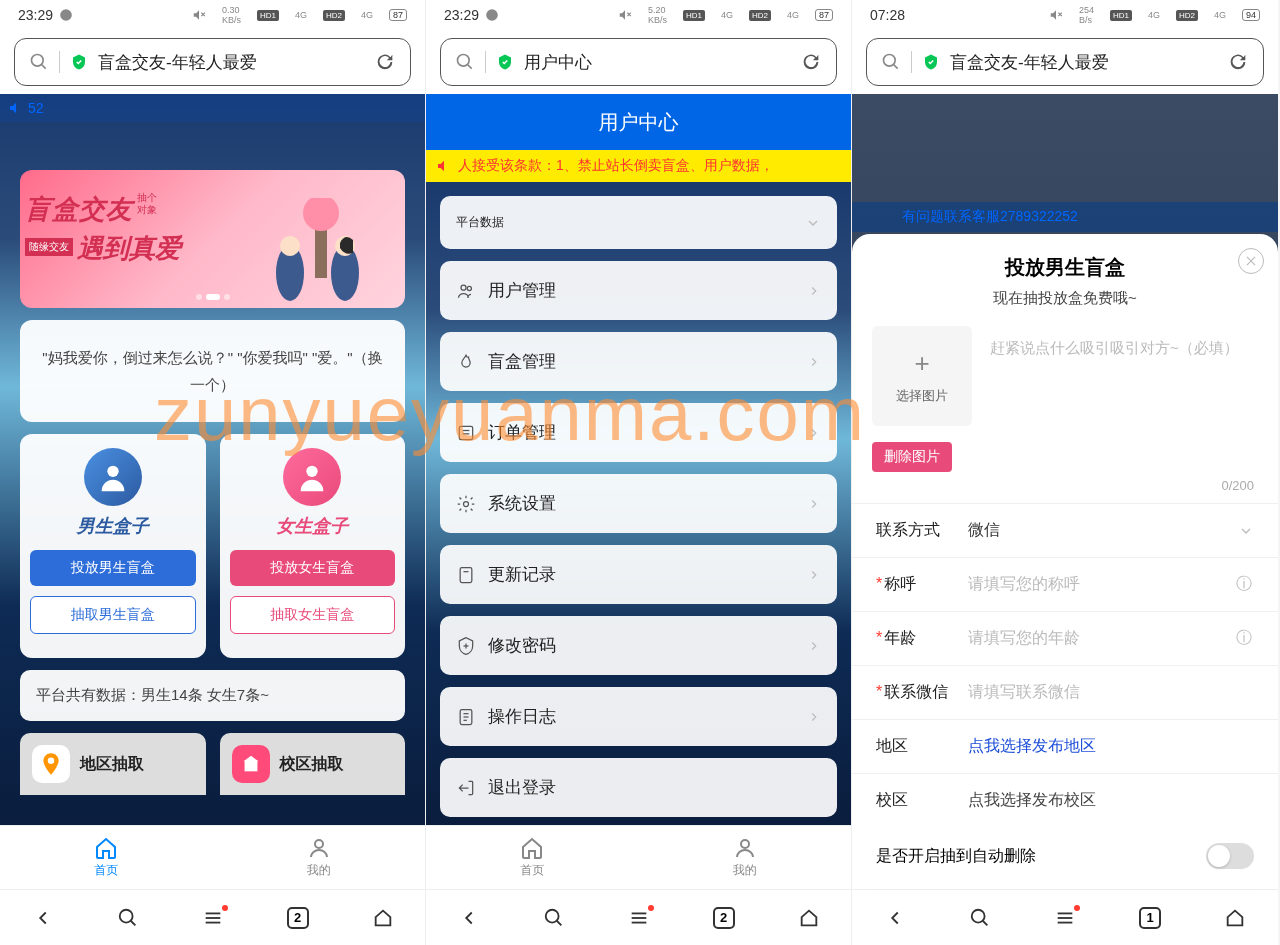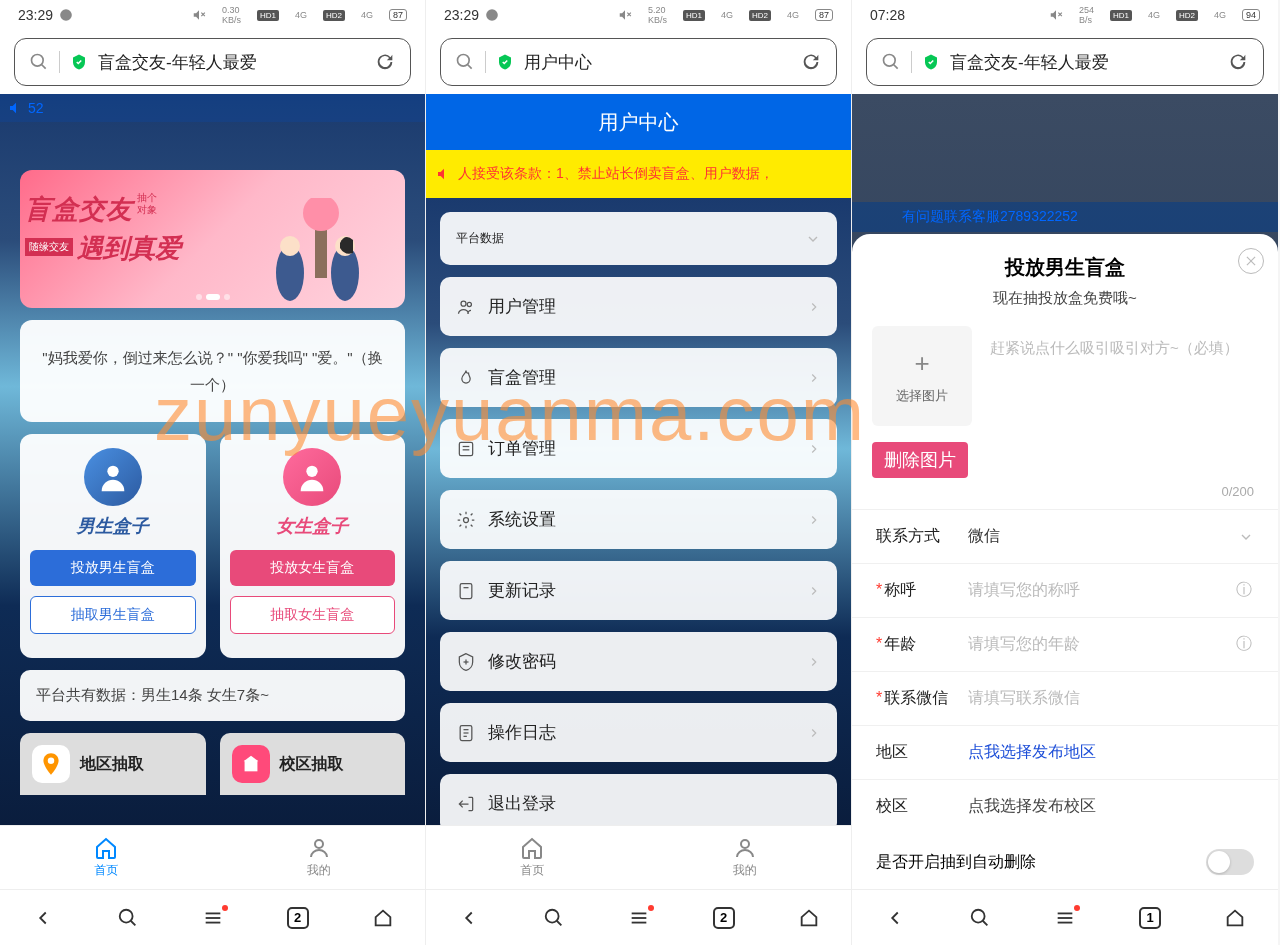--- a/index.html
+++ b/index.html
@@ -62,38 +62,38 @@
 .bottom-tab { height: 64px; background: #fff; border-top: 1px solid #eee; display: flex; }
 .tab-item { flex: 1; display: flex; flex-direction: column; align-items: center; justify-content: center; font-size: 12px; color: #888; gap: 2px; }
 .tab-item.active { color: #0088ff; }
 
 
 .browser-nav { height: 56px; background: #fff; border-top: 1px solid #eee; display: flex; align-items: center; justify-content: space-around; position: relative; }
 .browser-nav .red-dot { position: absolute; width: 6px; height: 6px; background: #ff3b30; border-radius: 50%; }
 
 
 .admin-header { height: 56px; background: #0066e6; color: #fff; display: flex; align-items: center; justify-content: center; font-size: 20px; font-weight: 500; }
-.yellow-notice { height: 48px; background: #ffeb00; color: #ff3333; display: flex; align-items: center; padding: 0 10px; font-size: 14px; overflow: hidden; white-space: nowrap; }
+.yellow-notice { height: 32px; background: #ffeb00; color: #ff3333; display: flex; align-items: center; padding: 0 10px; font-size: 14px; overflow: hidden; white-space: nowrap; }
 .admin-list { flex: 1; padding: 14px; overflow-y: auto; }
 .admin-item { background: rgba(255,255,255,0.92); border-radius: 10px; padding: 18px 16px; display: flex; align-items: center; gap: 12px; margin-bottom: 12px; font-size: 17px; color: #222; }
 .admin-item .chev { margin-left: auto; color: #bbb; }
 .admin-item.header-item { font-size: 12px; }
 
 
 .modal-backdrop { position: absolute; inset: 0; background: linear-gradient(180deg, rgba(10,30,60,0.8), rgba(10,30,60,0.9)); }
 .partial-notice { position: absolute; top: 108px; width: 100%; height: 30px; background: rgba(0,60,140,0.5); color: #0066ff; font-size: 14px; display: flex; align-items: center; padding-left: 50px; }
 .modal { position: absolute; top: 140px; left: 0; right: 0; bottom: 0; background: #fff; border-radius: 18px 18px 0 0; padding: 0; display: flex; flex-direction: column; }
 .modal-close { position: absolute; right: 14px; top: 14px; width: 26px; height: 26px; border: 1.5px solid #bbb; border-radius: 50%; display: flex; align-items: center; justify-content: center; color: #bbb; cursor: pointer; }
 .modal-title { text-align: center; font-size: 20px; font-weight: 600; padding: 20px 0 8px; }
 .modal-sub { text-align: center; font-size: 15px; color: #444; margin-bottom: 18px; }
 .upload-row { display: flex; padding: 0 20px; gap: 18px; align-items: flex-start; }
 .upload-box { width: 100px; height: 100px; background: #f5f5f5; border-radius: 6px; display: flex; flex-direction: column; align-items: center; justify-content: center; color: #666; font-size: 13px; gap: 8px; }
 .upload-box .plus { font-size: 26px; color: #888; }
 .upload-hint { flex: 1; color: #bbb; font-size: 15px; padding-top: 10px; line-height: 1.6; }
-.del-btn { margin: 16px 0 6px 20px; display: inline-block; background: #e84a7a; color: #fff; padding: 6px 12px; border-radius: 4px; font-size: 18px; }
+.del-btn { margin: 16px 0 6px 20px; display: inline-block; background: #e84a7a; color: #fff; padding: 6px 12px; border-radius: 4px; font-size: 14px; }
 .char-count { text-align: right; padding: 0 24px 10px; color: #aaa; font-size: 13px; }
 .form-row { display: flex; align-items: center; padding: 16px 24px; border-top: 1px solid #f0f0f0; font-size: 16px; }
 .form-label { width: 92px; color: #222; }
 .form-label .req { color: #ff3b30; margin-right: 2px; }
 .form-value { flex: 1; color: #333; }
 .form-placeholder { flex: 1; color: #bbb; }
 .form-chev { color: #bbb; }
 .form-help { color: #bbb; width: 20px; text-align: center; }
 .toggle-row { display: flex; align-items: center; padding: 16px 24px; font-size: 16px; }
 .toggle { margin-left: auto; width: 48px; height: 26px; background: #ddd; border-radius: 13px; position: relative; }

